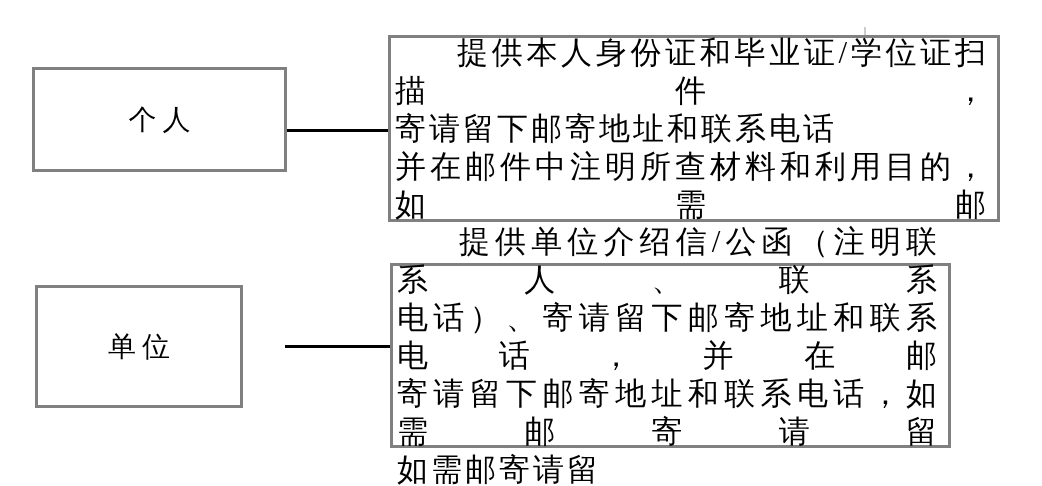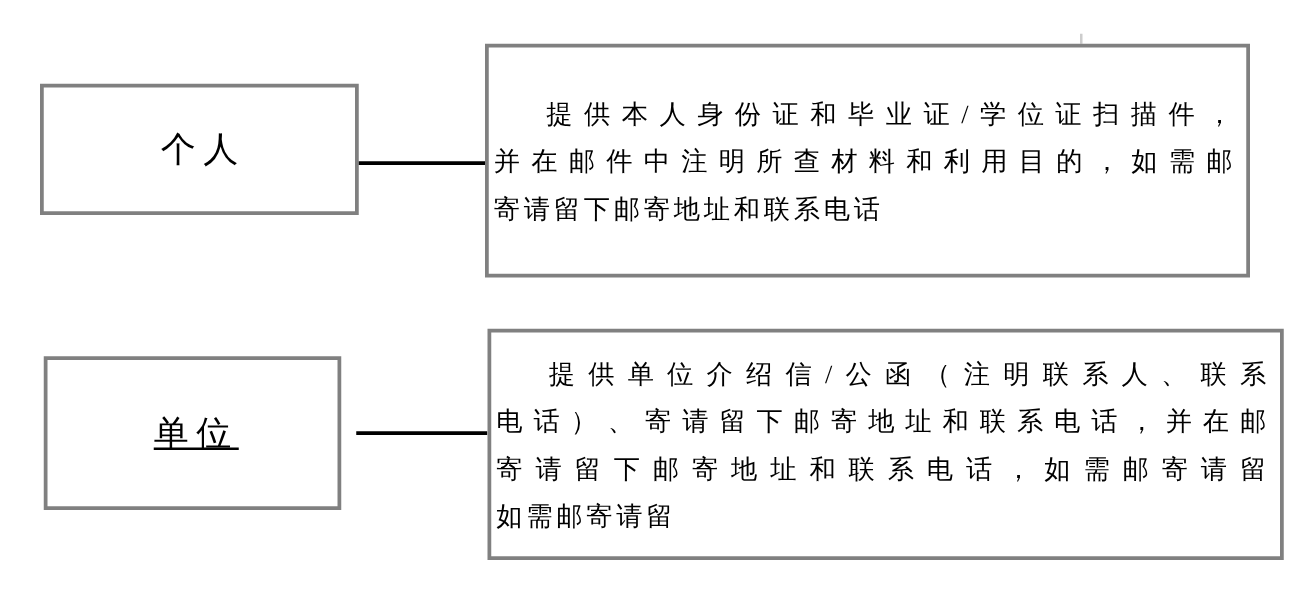--- a/index.html
+++ b/index.html
@@ -25,37 +25,37 @@
     align-items: center;
     justify-content: center;
     font-size: 28px;
     letter-spacing: 6px;
   }
   .label-box .label-text {
     white-space: nowrap;
     text-indent: 6px; 
   }
   #box-individual { left: 32px;  top: 67px;  width: 255px; height: 105px; }
-  #box-unit       { left: 35px;  top: 285px; width: 238px; height: 123px; text-decoration: underline; }
+  #box-unit       { left: 35px;  top: 285px; width: 208px; height: 123px; }
 
   .desc-box {
     position: absolute;
     box-sizing: border-box;
     border: 3px solid #808080;
     background: #ffffff;
     display: flex;
     flex-direction: column;
     justify-content: center;
     padding: 4px 8px 4px 4px;
   }
   #desc-individual { left: 388px; top: 35px;  width: 612px; height: 187px; }
-  #desc-unit       { left: 390px; top: 263px; width: 637px; height: 185px; }
+  #desc-unit       { left: 390px; top: 263px; width: 561px; height: 185px; }
 
   .desc-line {
-    font-size: 21px;
+    font-size: 31px;
     line-height: 38px;
     letter-spacing: 3px;
     text-align: justify;
     white-space: nowrap;
   }
   .desc-line.fill { text-align-last: justify; white-space: normal; }
   .desc-line.indent { text-indent: 2em; }
 
   .connector {
     position: absolute;
@@ -82,22 +82,22 @@
   <div class="stray-tick"></div>
 
   <div class="label-box" id="box-individual">
     <span class="label-text">个人</span>
   </div>
 
   <div class="connector" id="connector-individual"></div>
 
   <div class="desc-box" id="desc-individual">
     <div class="desc-line indent fill">提供本人身份证和毕业证/学位证扫描件，</div>
+    <div class="desc-line">寄请留下邮寄地址和联系电话</div>
     <div class="desc-line fill">并在邮件中注明所查材料和利用目的，如需邮</div>
-    <div class="desc-line">寄请留下邮寄地址和联系电话</div>
   </div>
 
   <div class="label-box" id="box-unit">
     <span class="label-text">单位</span>
   </div>
 
   <div class="connector" id="connector-unit"></div>
 
   <div class="desc-box" id="desc-unit">
     <div class="desc-line indent fill">提供单位介绍信/公函（注明联系人、联系</div>

